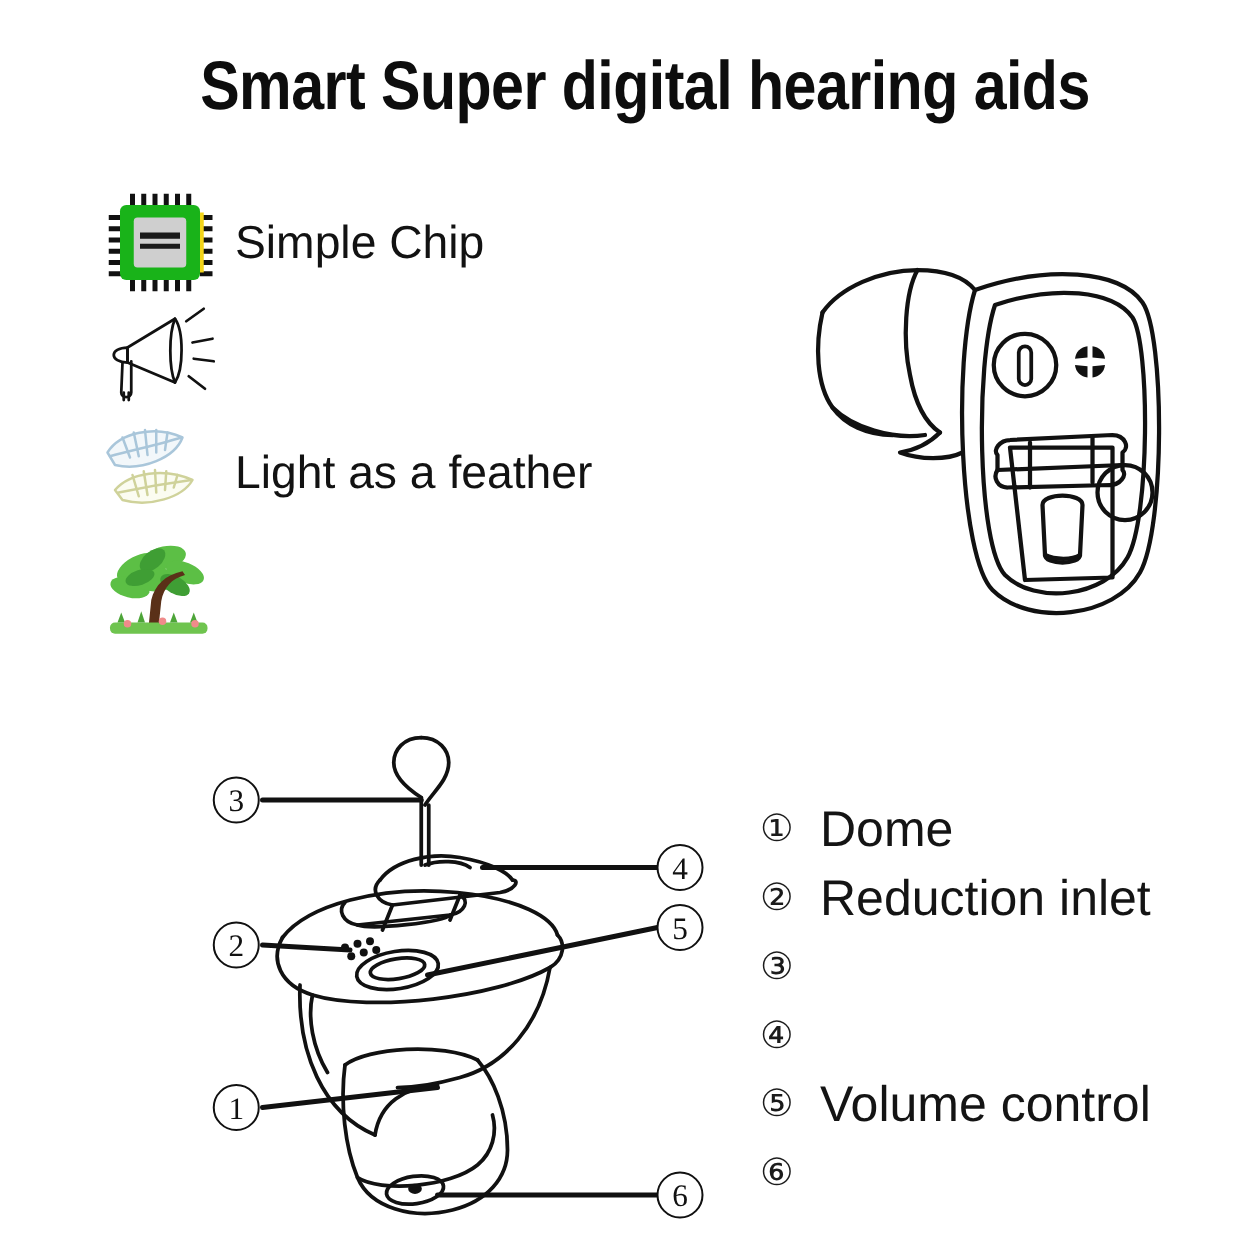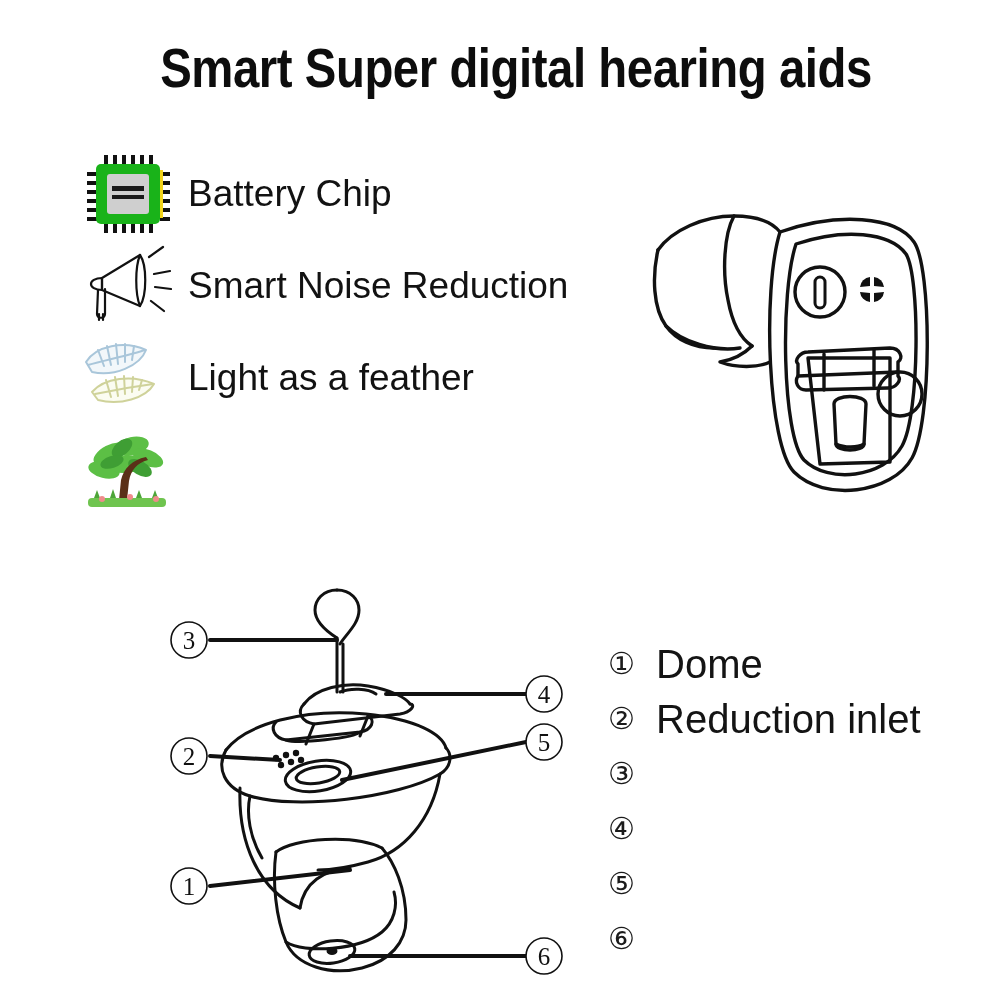--- a/index.html
+++ b/index.html
@@ -149,37 +149,36 @@
             <rect x="80" y="60" width="10" height="4"></rect>
               <rect x="80" y="69" width="10" height="4"></rect>
           </g>
           <rect x="74" y="22" width="9" height="48" fill="#f2d41a"></rect>
           <rect x="16" y="16" width="64" height="60" rx="5" fill="#19b319"></rect>
           <rect x="27" y="26" width="42" height="40" rx="3" fill="#cfcfcf"></rect>
           <rect x="32" y="38" width="32" height="5" fill="#1a1a1a"></rect>
           <rect x="32" y="47" width="32" height="4" fill="#1a1a1a"></rect>
         </svg>
       </div>
-      <div class="feature-label">Battery Chip</div>
+      <div class="feature-label">Simple Chip</div>
     </div>
 
     <div class="feature-row">
       <div class="feature-icon">
         <svg viewBox="0 0 96 92" width="96" height="92">
           <g class="ln" stroke="#3d5a72" stroke-width="2.2" stroke-linecap="round" stroke-linejoin="round">
             <path d="M22 38 L60 15 C67 25 67 55 60 66 L22 50 Z"></path>
             <path d="M60 15 C55 27 55 54 60 66"></path>
             <path d="M22 38 C15 38 11 41 11 44 C11 47 15 50 22 50 Z"></path>
             <path d="M18 50 L17 74 C17 79 25 79 25 74 L25 49"></path>
             <path d="M19 74 L19 80 M23 74 L23 80"></path>
             <path d="M69 17 L83 7 M74 34 L90 31 M75 47 L91 49 M71 61 L84 71"></path>
           </g>
         </svg>
       </div>
-      <div class="feature-label">Smart Noise Reduction</div>
     </div>
 
     <div class="feature-row">
       <div class="feature-icon">
         <svg viewBox="0 0 96 92" width="96" height="92">
           <g stroke-linecap="round" stroke-linejoin="round" fill="none">
             <g stroke="#a9c6da" stroke-width="2">
               <path d="M6 30 C16 14 44 8 66 18 C60 34 34 45 12 40 Z" fill="#f2f7fa"></path>
               <path d="M8 33 C26 28 50 23 65 18"></path>
               <path d="M18 18 L24 34 M27 14 L31 33 M36 12 L38 32 M45 12 L45 30 M54 14 L52 28"></path>
@@ -377,19 +376,20 @@
       <span class="legend-text">Reduction inlet</span>
     </div>
     <div class="legend-row">
       <span class="legend-num">③</span>
     </div>
     <div class="legend-row">
       <span class="legend-num">④</span>
     </div>
     <div class="legend-row">
       <span class="legend-num">⑤</span>
+      <span class="legend-text">Volume control</span>
     </div>
     <div class="legend-row">
       <span class="legend-num">⑥</span>
     </div>
   </div>
 
 </div>
 
 </body></html>

